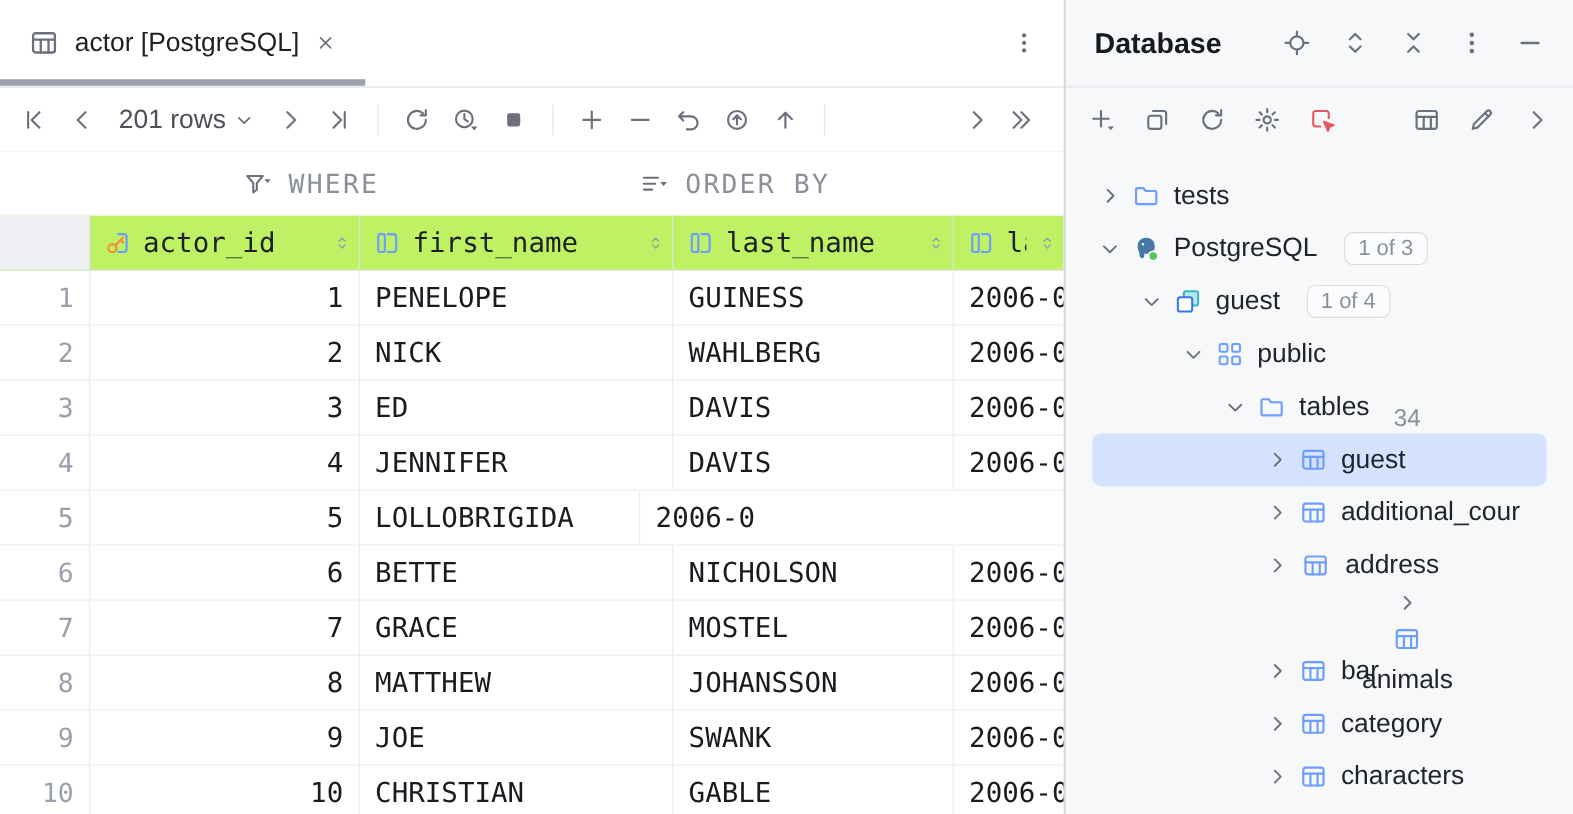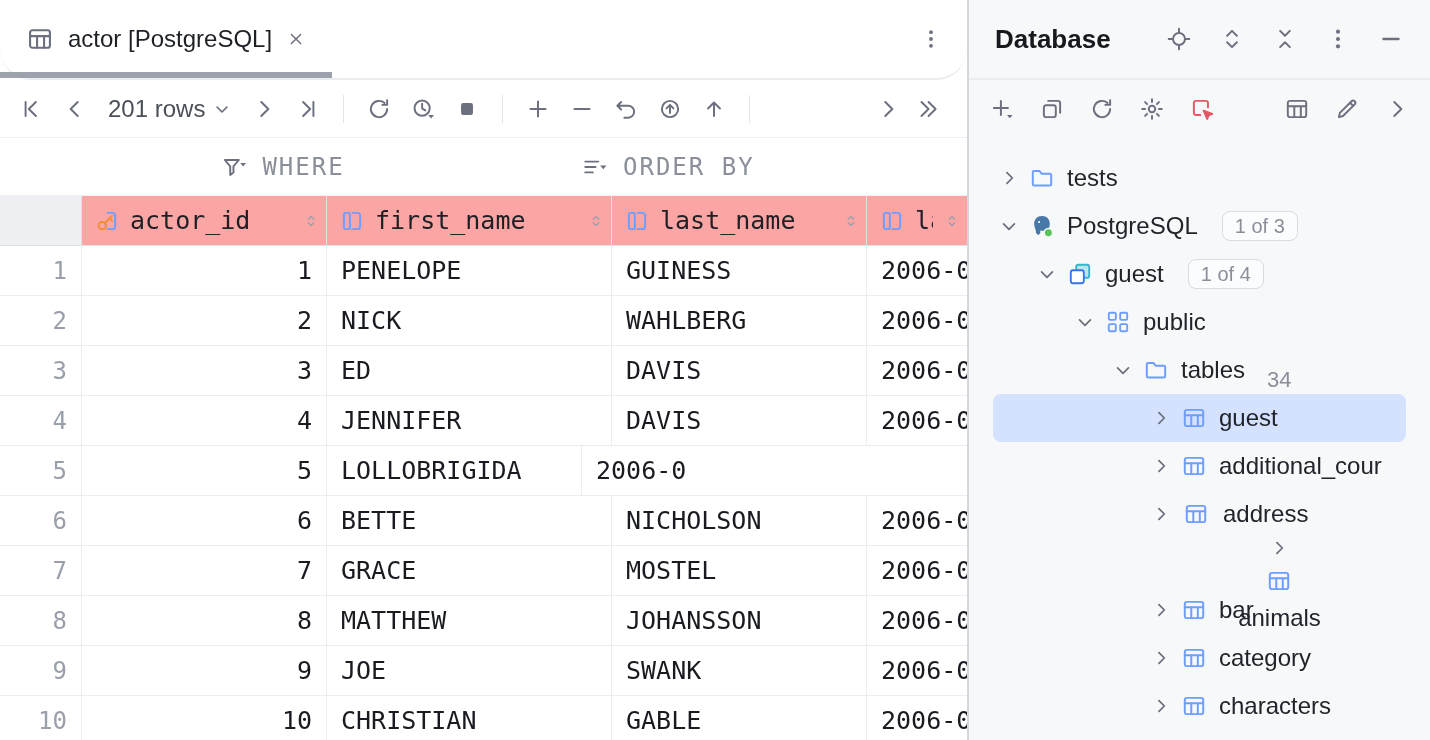--- a/index.html
+++ b/index.html
@@ -8,21 +8,21 @@
   .app { display:flex; width:1430px; height:740px; }
 
   
   .main { flex:0 0 969px; width:969px; border-right:2px solid #d5d7de; display:flex; flex-direction:column; background:#fff; min-width:0; }
 
   .icon { display:inline-flex; align-items:center; justify-content:center; color:#6c707e; flex:0 0 auto; }
   .icon svg { display:block; width:100%; height:100%; } .i18{width:18px;height:18px} .i20{width:20px;height:20px}
   .i24{width:24px;height:24px} .i26{width:26px;height:26px} .i28{width:28px;height:28px}
 
   
-  .tabbar { flex:0 0 80px; height:80px; border-bottom:2px solid #ebecf0; display:flex; align-items:stretch;border-radius:31px; }
+  .tabbar { flex:0 0 80px; height:80px; border-bottom:2px solid #ebecf0; display:flex; align-items:stretch; }
   .tab { display:flex; align-items:center; gap:14px; padding:0 26px; position:relative; cursor:pointer; }
   .tab .underline { position:absolute; left:0; right:0; bottom:0; height:6px; background:#9da2ac; }
   .tab-title { font-size:24px; color:#1d2025; white-space:nowrap; }
   .tabbar-right { margin-left:auto; display:flex; align-items:center; padding-right:24px; }
 
   
   .toolbar { flex:0 0 58px; height:58px; display:flex; align-items:center; padding:0 12px; gap:6px; border-bottom:1px solid #eef0f3; }
   .tbtn { width:38px; height:38px; display:flex; align-items:center; justify-content:center; border-radius:6px; color:#6c707e; background:none; border:none; cursor:pointer; }
   .tbtn.disabled { color:#c3c7d0; }
   .tbtn.stop { color:#9aa0ac; }
@@ -32,21 +32,21 @@
 
   
   .filterbar { flex:0 0 58px; height:58px; display:flex; align-items:stretch; border-bottom:1px solid #eef0f3; }
   .filter-section { display:flex; align-items:center; gap:14px; padding:0 16px; }
   .filter-section.where { flex:0 0 565px; width:565px;justify-content:center; }
   .filter-label { font-family:"DejaVu Sans Mono", monospace; font-size:24px; letter-spacing:2px; color:#8a8f99; }
 
   
   .grid { flex:1; overflow:hidden; font-family:"DejaVu Sans Mono", monospace; font-size:25px; color:#191b20; }
   .grow { display:flex; height:50px; border-bottom:1px solid #ebecf0; align-items:stretch; }
-  .grow.header { background:#fca5a5; border-bottom:1px solid #dfe1e6; }
+  .grow.header { background:#bef264; border-bottom:1px solid #dfe1e6; }
   .gcell { border-right:1px solid #ebecf0; display:flex; align-items:center; padding:0 14px; white-space:nowrap; overflow:hidden; }
   .gcell.num { justify-content:flex-end; }
   .rownum { flex:0 0 82px; width:82px; justify-content:flex-end; color:#9aa0ab; font-size:24px; }
   .hcorner { background:#eef0f3; border-right:1px solid #dfe1e6; }
   .hcell { display:flex; align-items:center; gap:10px; padding:0 6px 0 12px; border-right:1px solid #dfe1e6; overflow:hidden; white-space:nowrap; }
   .hname { overflow:hidden; flex:1; color:#1d2025; }
   .sorticon { color:#9aa0ab; }
 
   
   .sidebar { flex:1; min-width:0; background:#f7f8fa; display:flex; flex-direction:column; }

